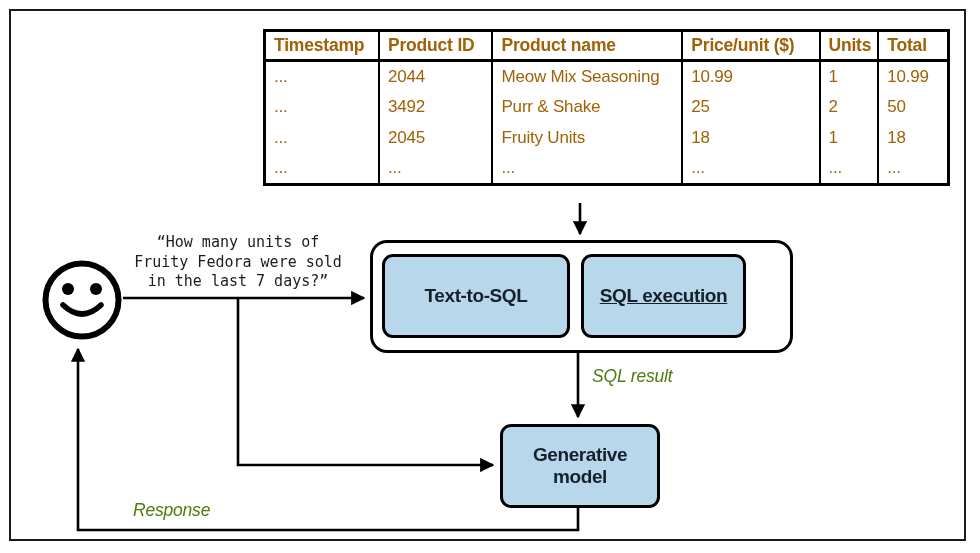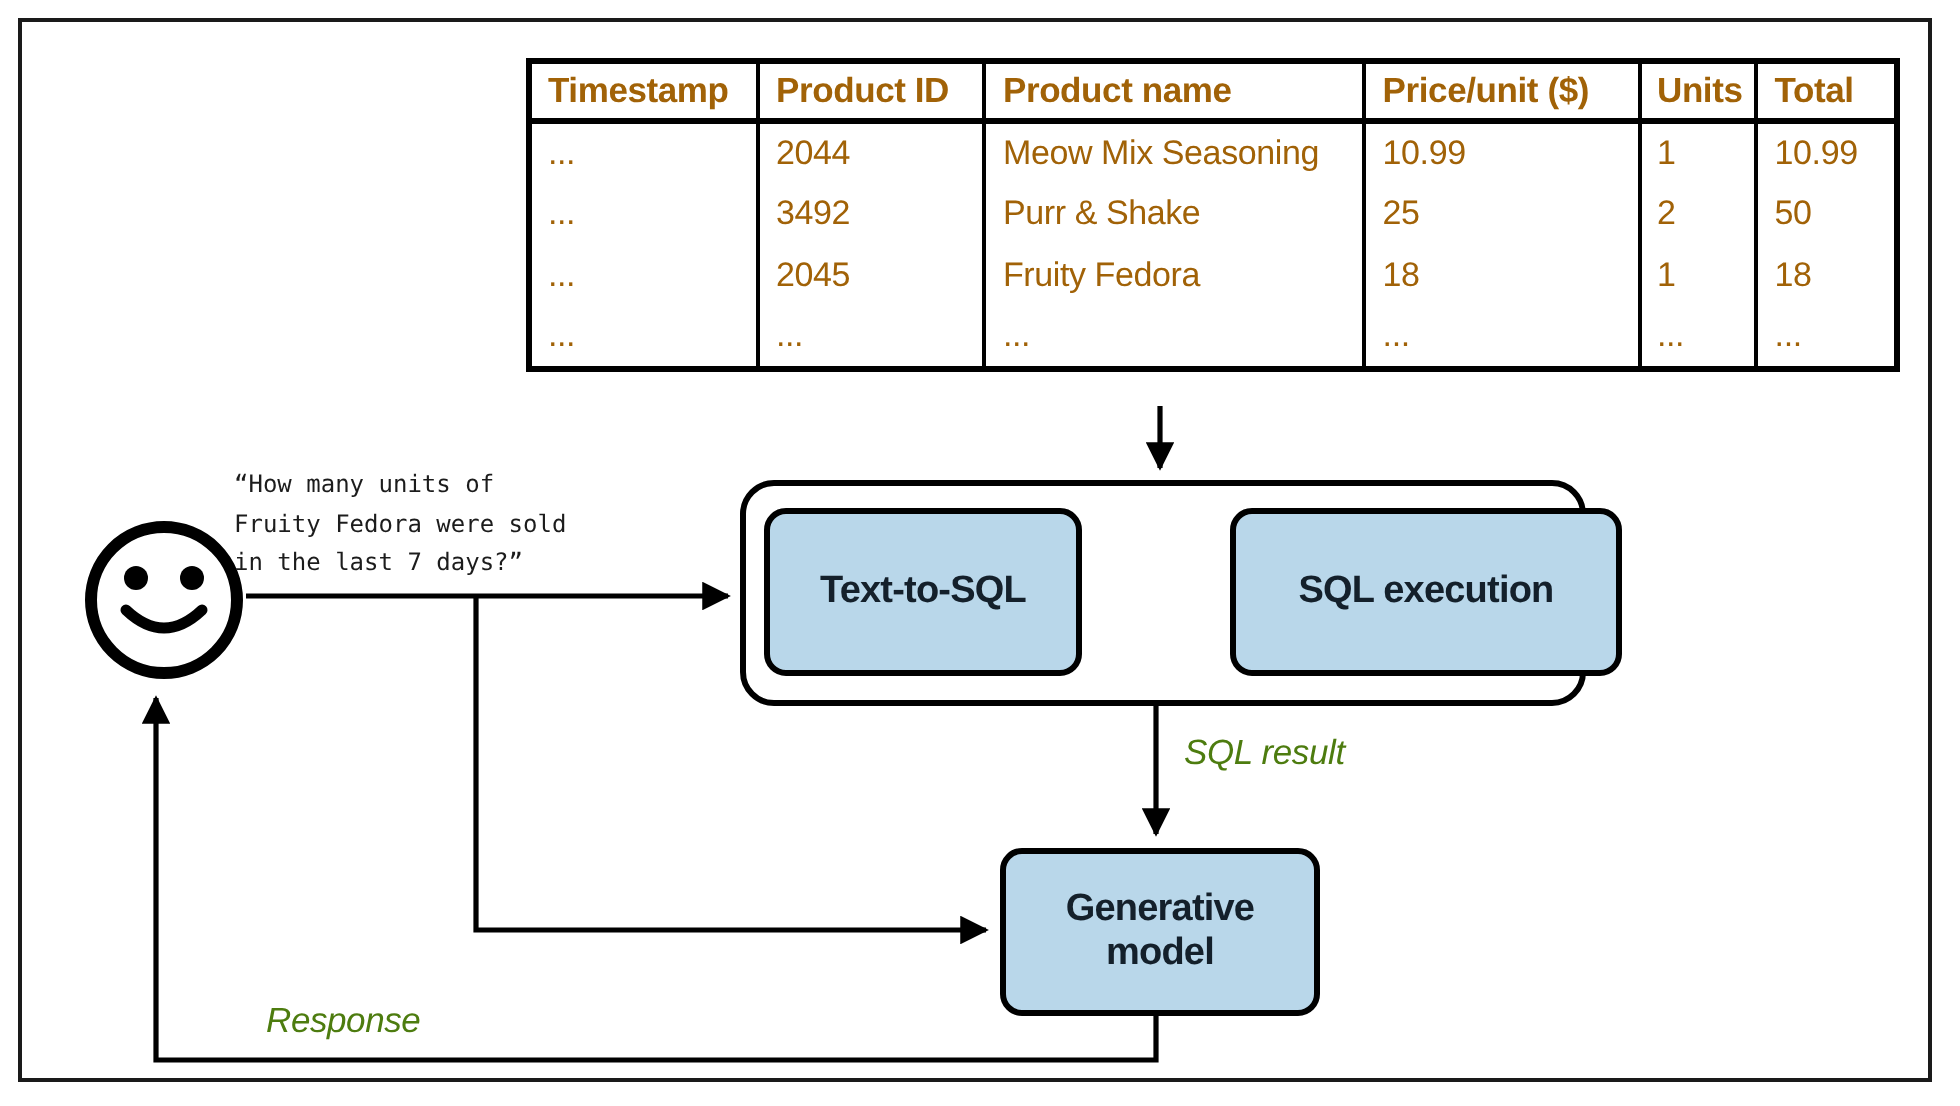--- a/index.html
+++ b/index.html
@@ -40,38 +40,38 @@
   .dtable th:nth-child(5), .dtable td:nth-child(5) { width: 57px; }
   .dtable th:nth-child(6), .dtable td:nth-child(6) { width: 68px; }
 
   
   .smiley { position: absolute; left: 41px; top: 259px; width: 82px; height: 82px; }
 
   
   .question {
     position: absolute; left: 117px; top: 233px; width: 242px;
     font-family: "DejaVu Sans Mono", monospace;
-    font-size: 12px; line-height: 19.5px; color: #1c1c1c;
-    white-space: pre-line;
+    font-size: 15px; line-height: 19.5px; color: #1c1c1c;
+    text-align: center; white-space: pre-line;
   }
 
   
   * { box-sizing: border-box; }
   .pipeline {
     position: absolute; left: 370px; top: 240px; width: 423px; height: 113px;
     border: 3px solid #000; border-radius: 17px; background: #fff;
   }
   .node {
     position: absolute; background: var(--node-fill); border: 3px solid #000;
     border-radius: 11px; display: flex; align-items: center; justify-content: center;
     font-weight: bold; font-size: 19px; letter-spacing: -0.4px; color: #14202b;
     text-align: center; white-space: pre-line; line-height: 22px;
   }
-  .node-text2sql  { left: 382px; top: 254px; width: 159px; height: 84px; }
-  .node-sqlexec   { left: 615px; top: 254px; width: 196px; height: 84px; }
+  .node-text2sql  { left: 382px; top: 254px; width: 188px; height: 84px; }
+  .node-sqlexec   { left: 581px; top: 254px; width: 165px; height: 84px; text-decoration: underline; }
   .node-genmodel  { left: 500px; top: 424px; width: 160px; height: 84px; }
 
   
   .edge-label {
     position: absolute; font-style: italic; font-size: 17.5px;
     letter-spacing: -0.2px; color: #4d7c0f;
   }
   .label-sqlresult { left: 592px; top: 366px; }
   .label-response  { left: 133px; top: 500px; }
 </style>
@@ -118,21 +118,21 @@
         <td>...</td>
         <td>3492</td>
         <td>Purr &amp; Shake</td>
         <td>25</td>
         <td>2</td>
         <td>50</td>
       </tr>
       <tr>
         <td>...</td>
         <td>2045</td>
-        <td>Fruity Fedora</td>
+        <td>Fruity Units</td>
         <td>18</td>
         <td>1</td>
         <td>18</td>
       </tr>
       <tr>
         <td>...</td>
         <td>...</td>
         <td>...</td>
         <td>...</td>
         <td>...</td>

